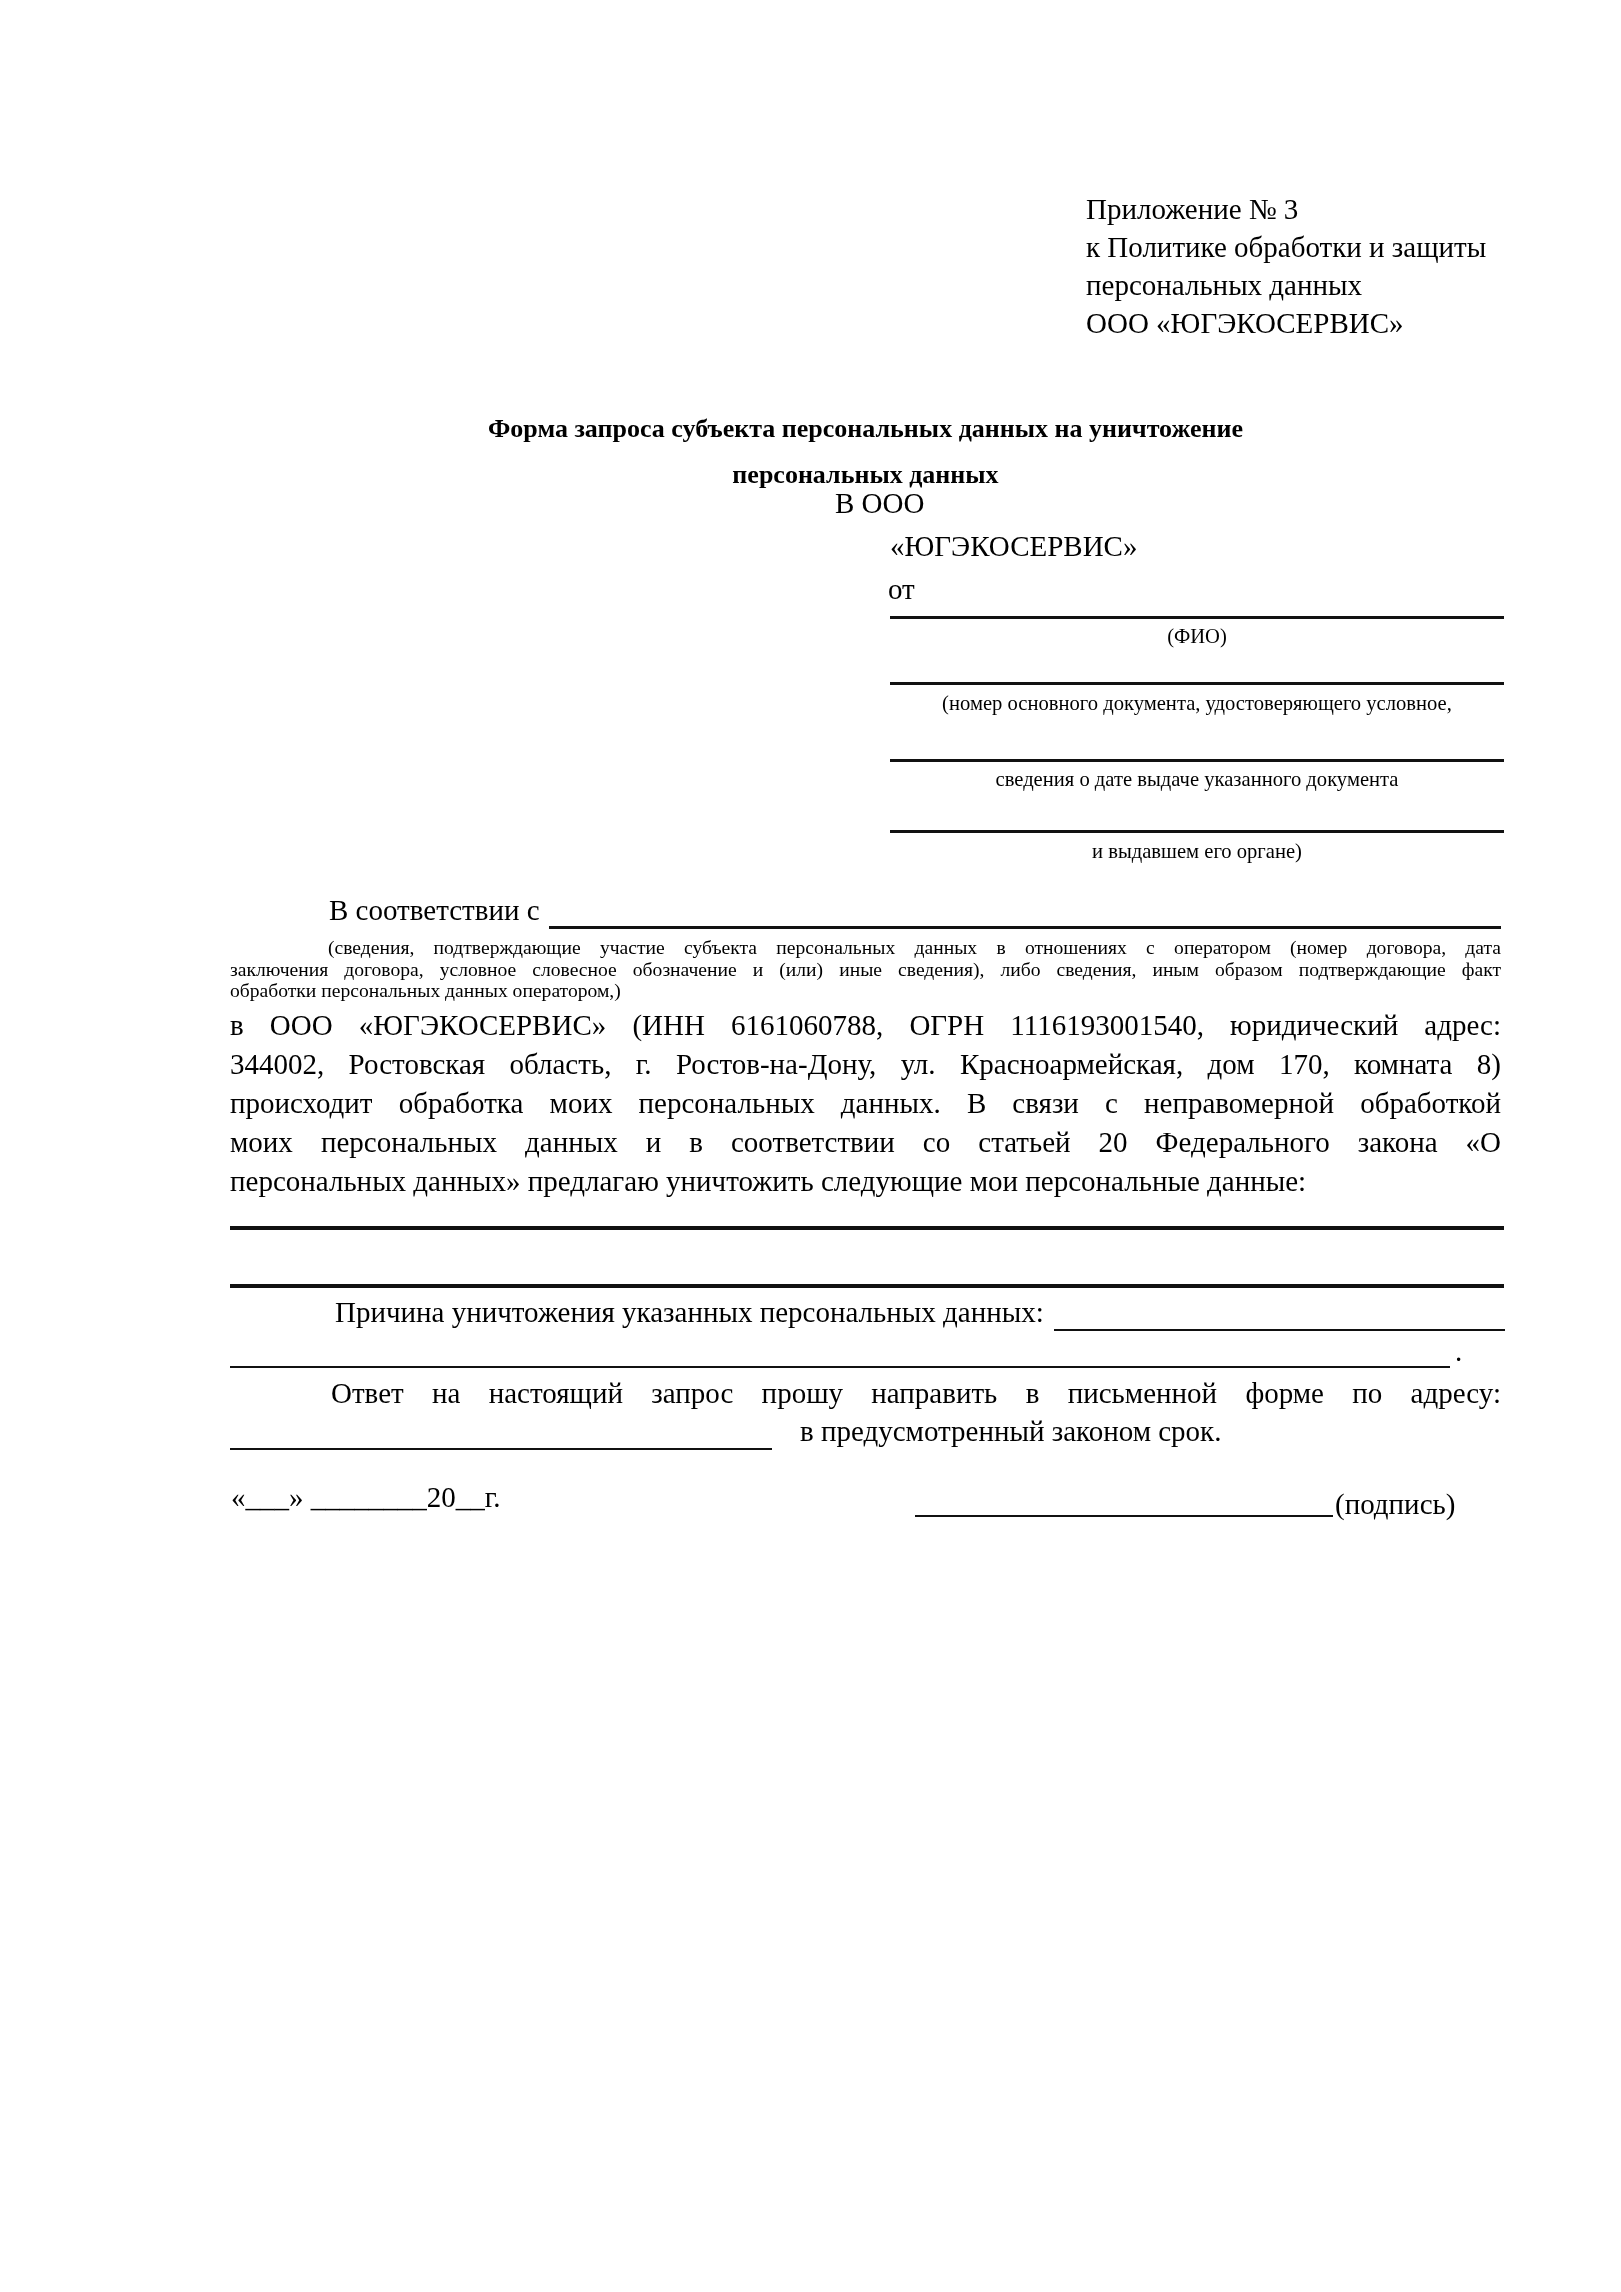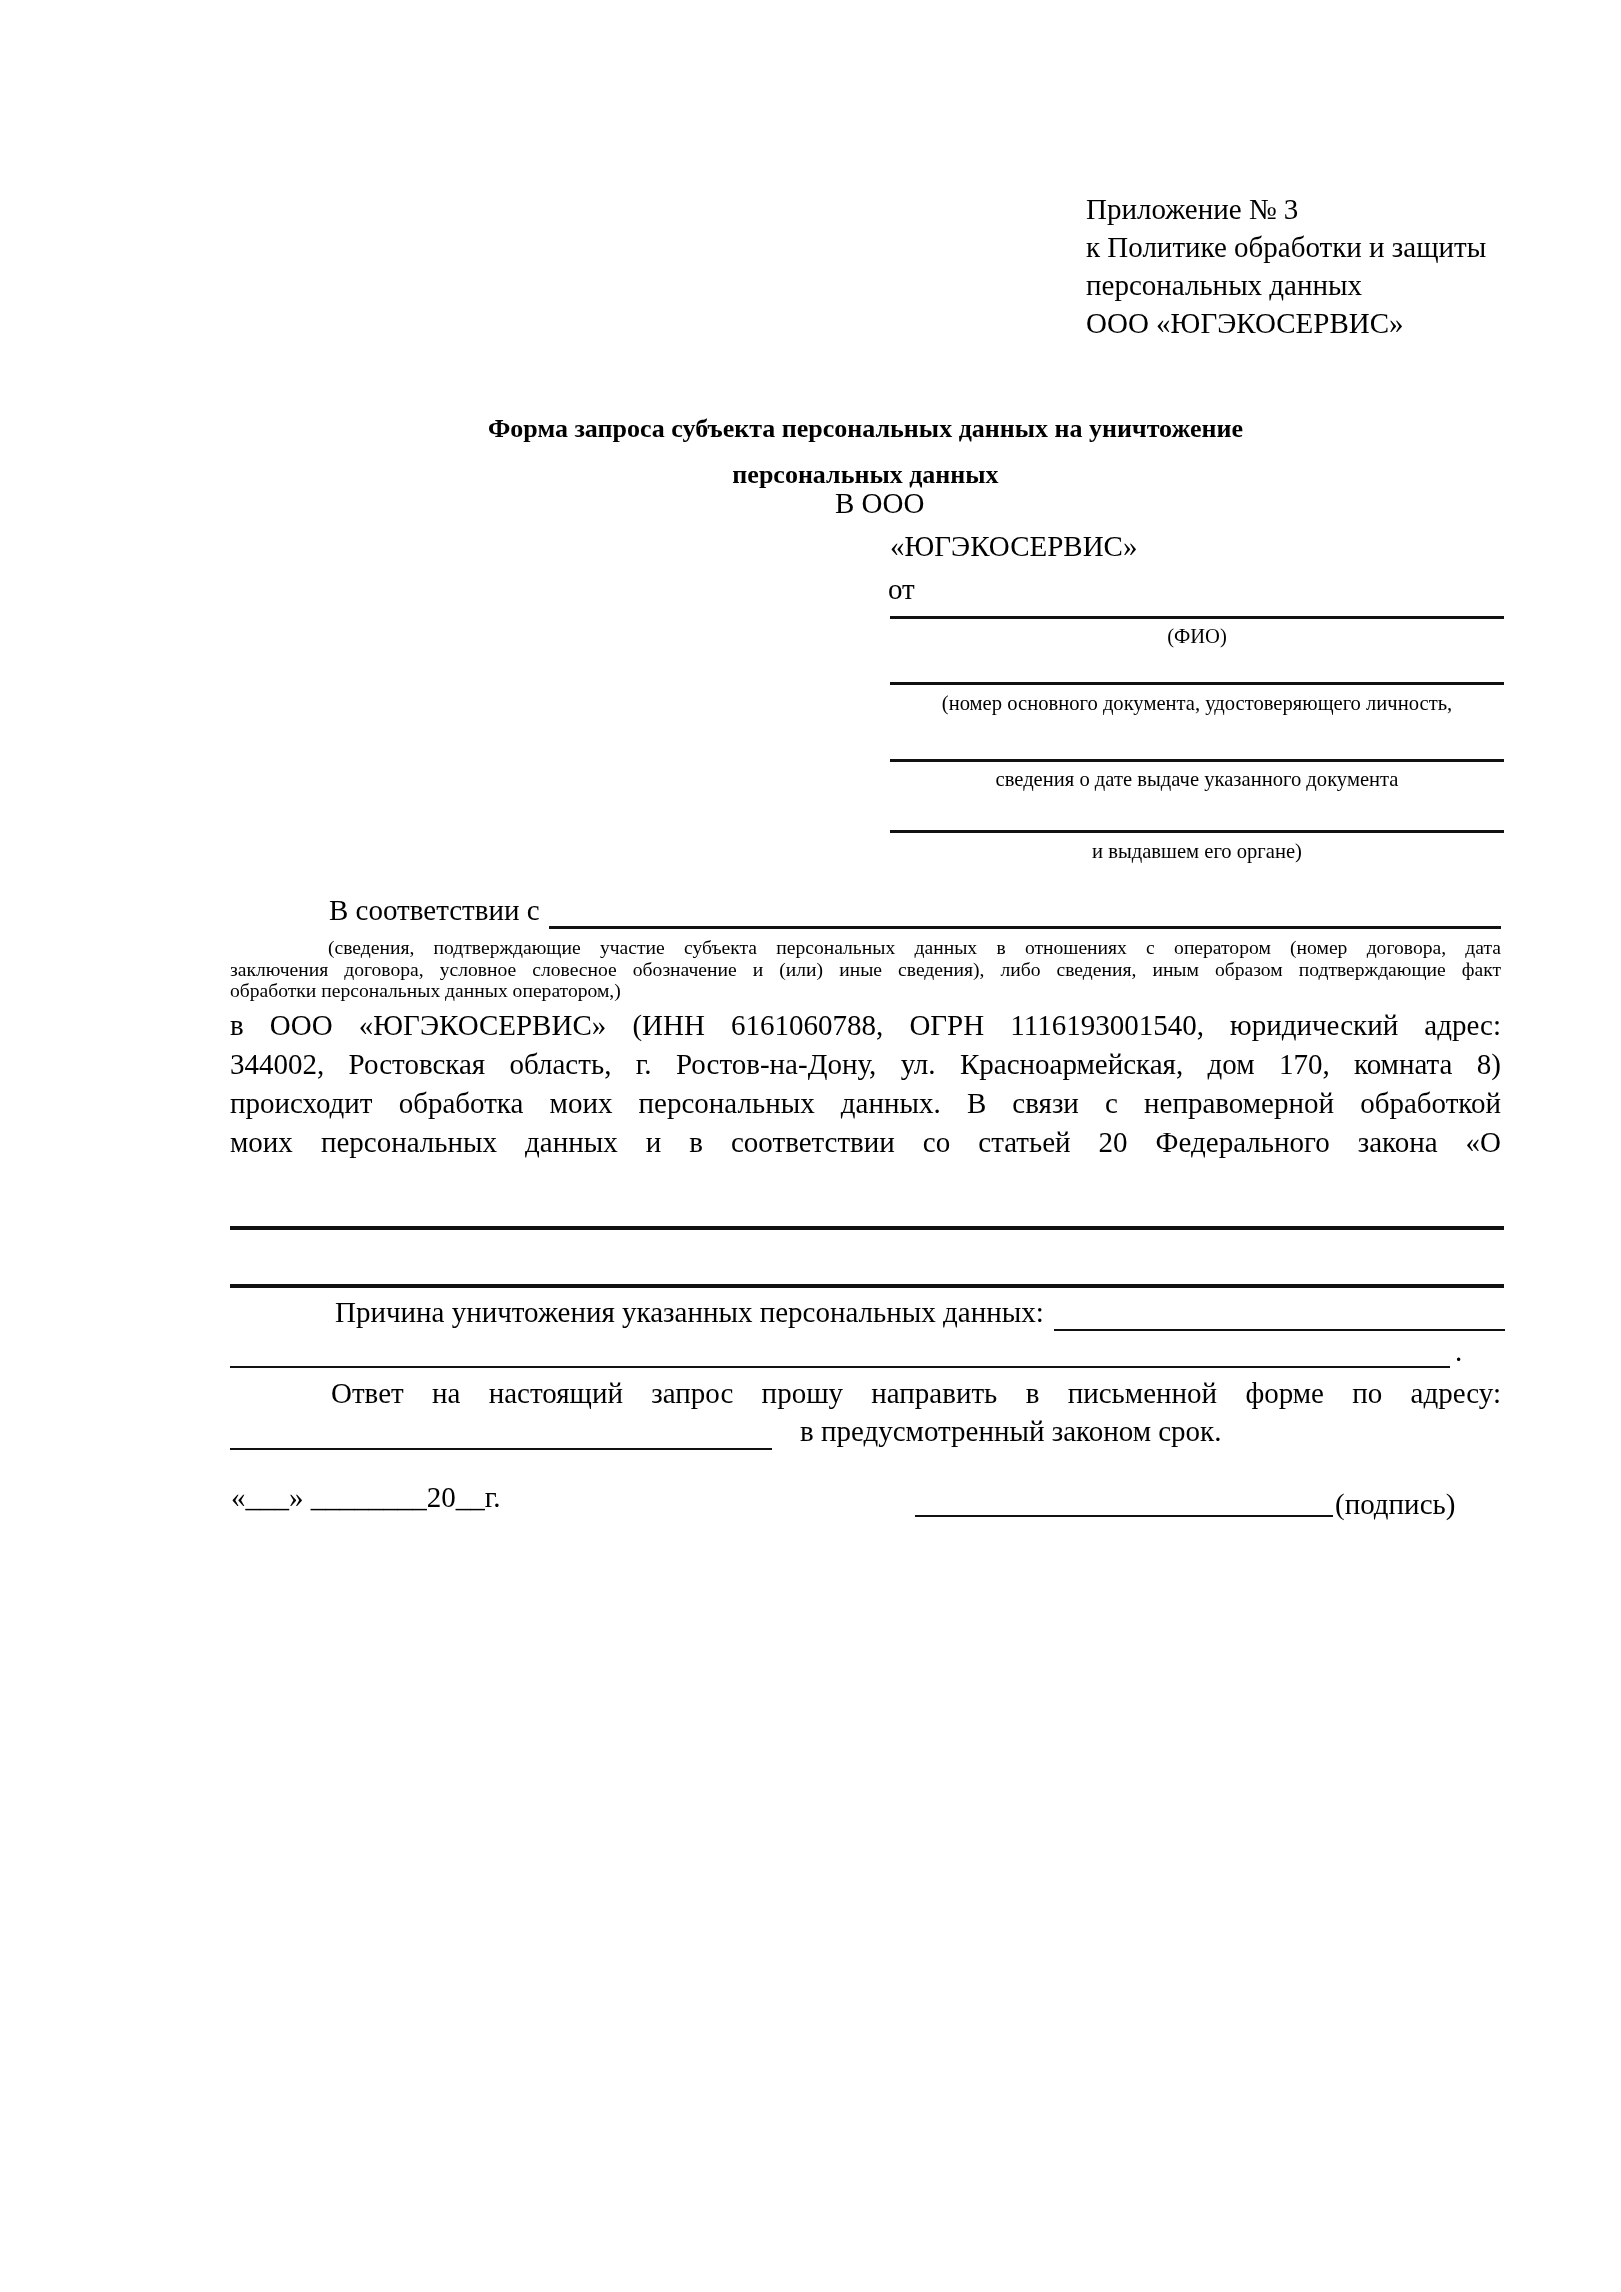--- a/index.html
+++ b/index.html
@@ -70,21 +70,21 @@
   </div>
 
   <div class="abs to-org">В ООО</div>
   <div class="abs org">«ЮГЭКОСЕРВИС»</div>
   <div class="abs from">от</div>
 
   <div class="fl" style="top:616px"></div>
   <div class="fcap" style="top:625px">(ФИО)</div>
 
   <div class="fl" style="top:682px"></div>
-  <div class="fcap" style="top:692px">(номер основного документа, удостоверяющего личность,</div>
+  <div class="fcap" style="top:692px">(номер основного документа, удостоверяющего условное,</div>
 
   <div class="fl" style="top:759px"></div>
   <div class="fcap" style="top:768px">сведения о дате выдаче указанного документа</div>
 
   <div class="fl" style="top:830px"></div>
   <div class="fcap" style="top:840px">и выдавшем его органе)</div>
 
   <div class="acc">
     <span class="lead">В соответствии с</span>
     <span class="fill"></span>
@@ -94,20 +94,21 @@
     <div class="ind jl">(сведения, подтверждающие участие субъекта персональных данных в отношениях с оператором (номер договора, дата</div>
     <div class="jl">заключения договора, условное словесное обозначение и (или) иные сведения), либо сведения, иным образом подтверждающие факт</div>
     <div>обработки персональных данных оператором,)</div>
   </div>
 
   <div class="para">
     <div class="jl">в ООО «ЮГЭКОСЕРВИС» (ИНН 6161060788, ОГРН 1116193001540, юридический адрес:</div>
     <div class="jl">344002, Ростовская область, г. Ростов-на-Дону, ул. Красноармейская, дом 170, комната 8)</div>
     <div class="jl">происходит обработка моих персональных данных. В связи с неправомерной обработкой</div>
     <div class="jl">моих персональных данных и в соответствии со статьей 20 Федерального закона «О</div>
+    <div>персональных данных» предлагаю уничтожить следующие мои персональные данные:</div>
   </div>
 
   <div class="ruleA"></div>
   <div class="ruleB"></div>
 
   <div class="reason">
     <span class="lead">Причина уничтожения указанных персональных данных:</span>
     <span class="fill"></span>
   </div>
   <div class="reason2">

